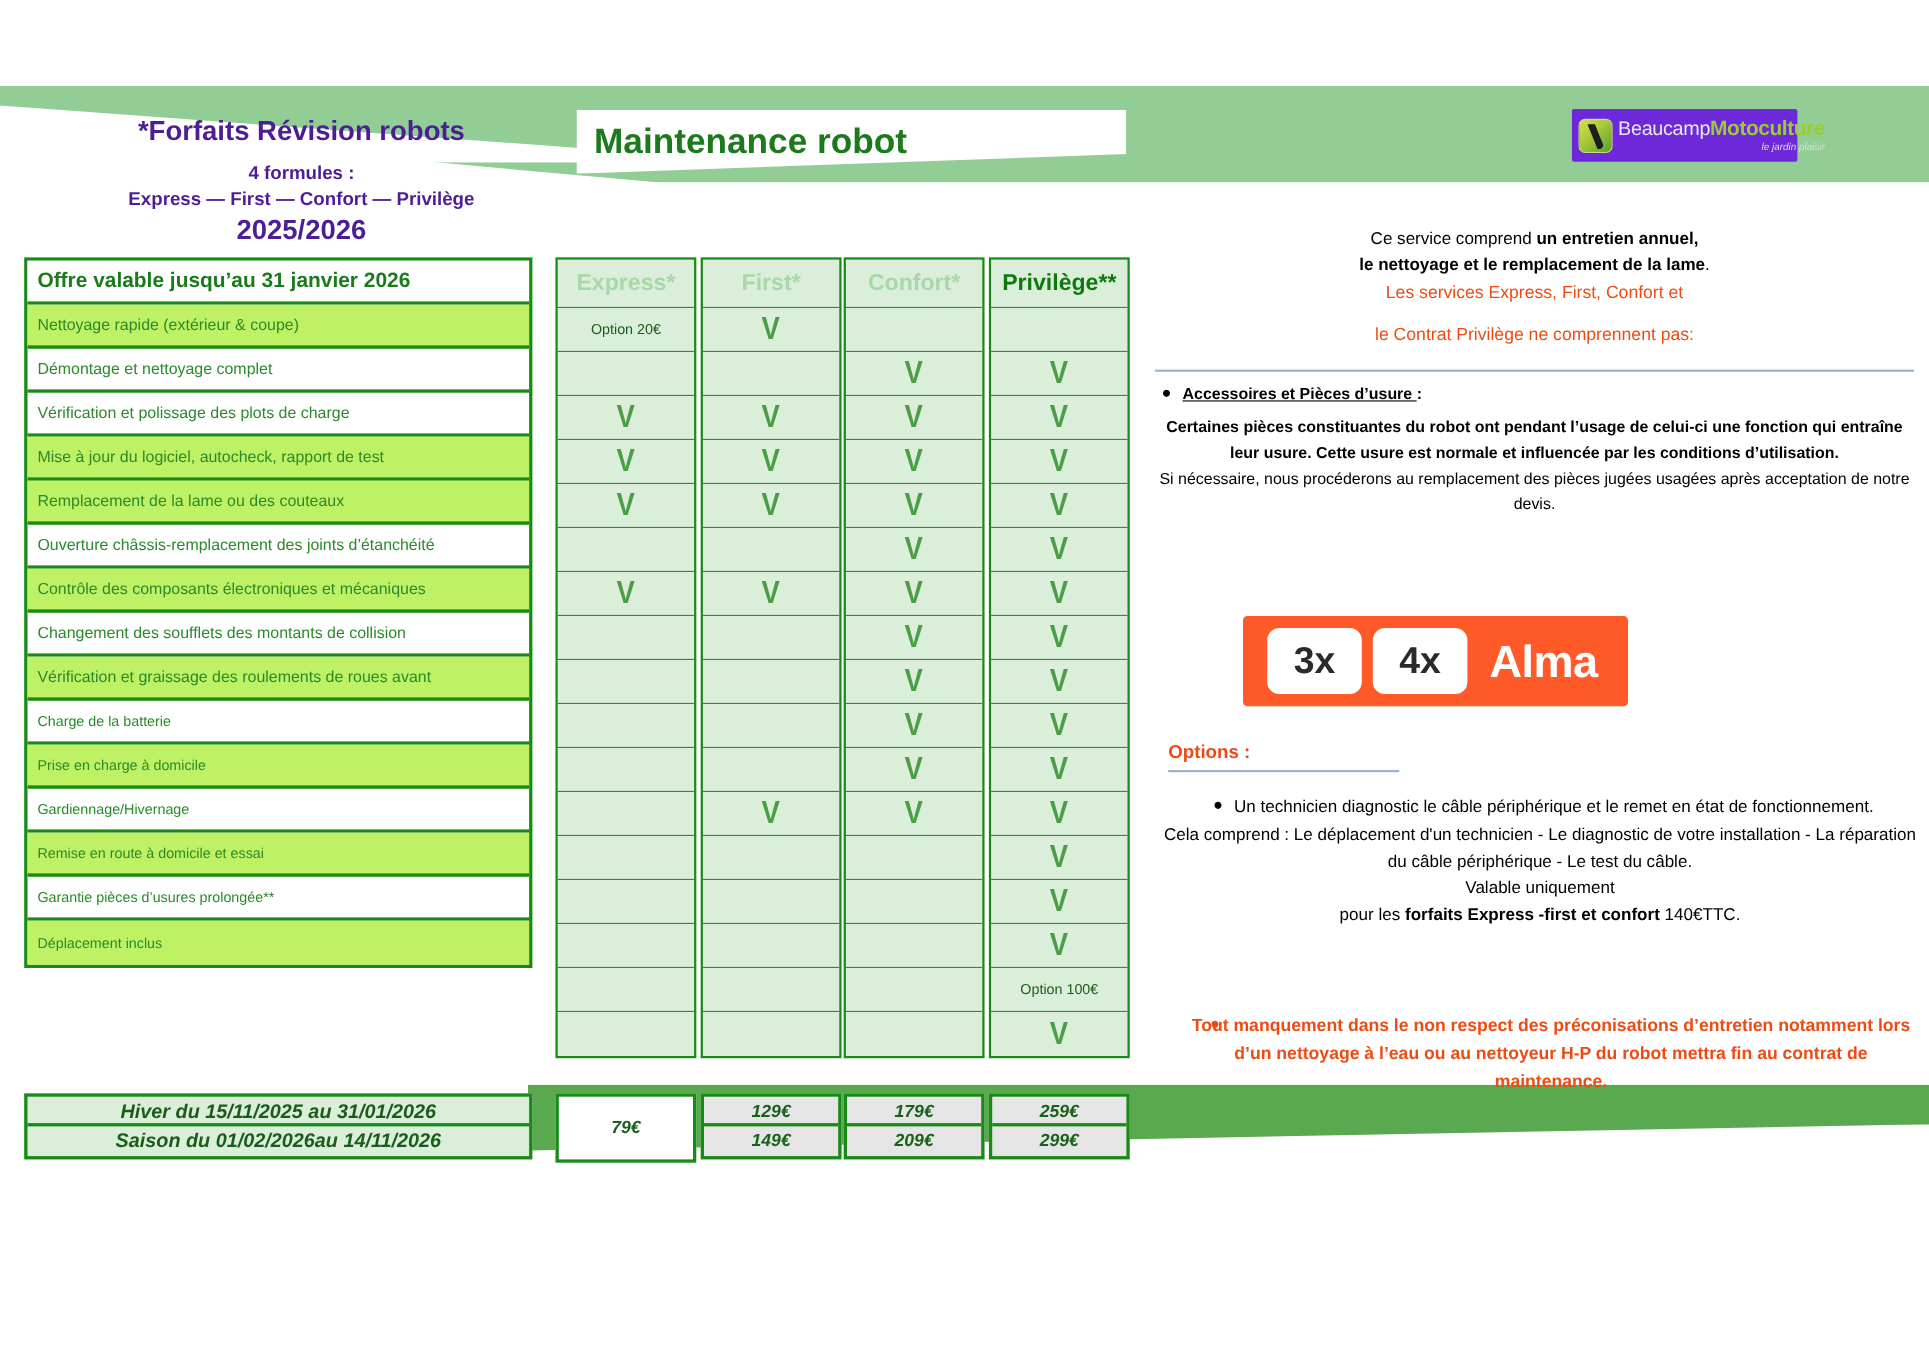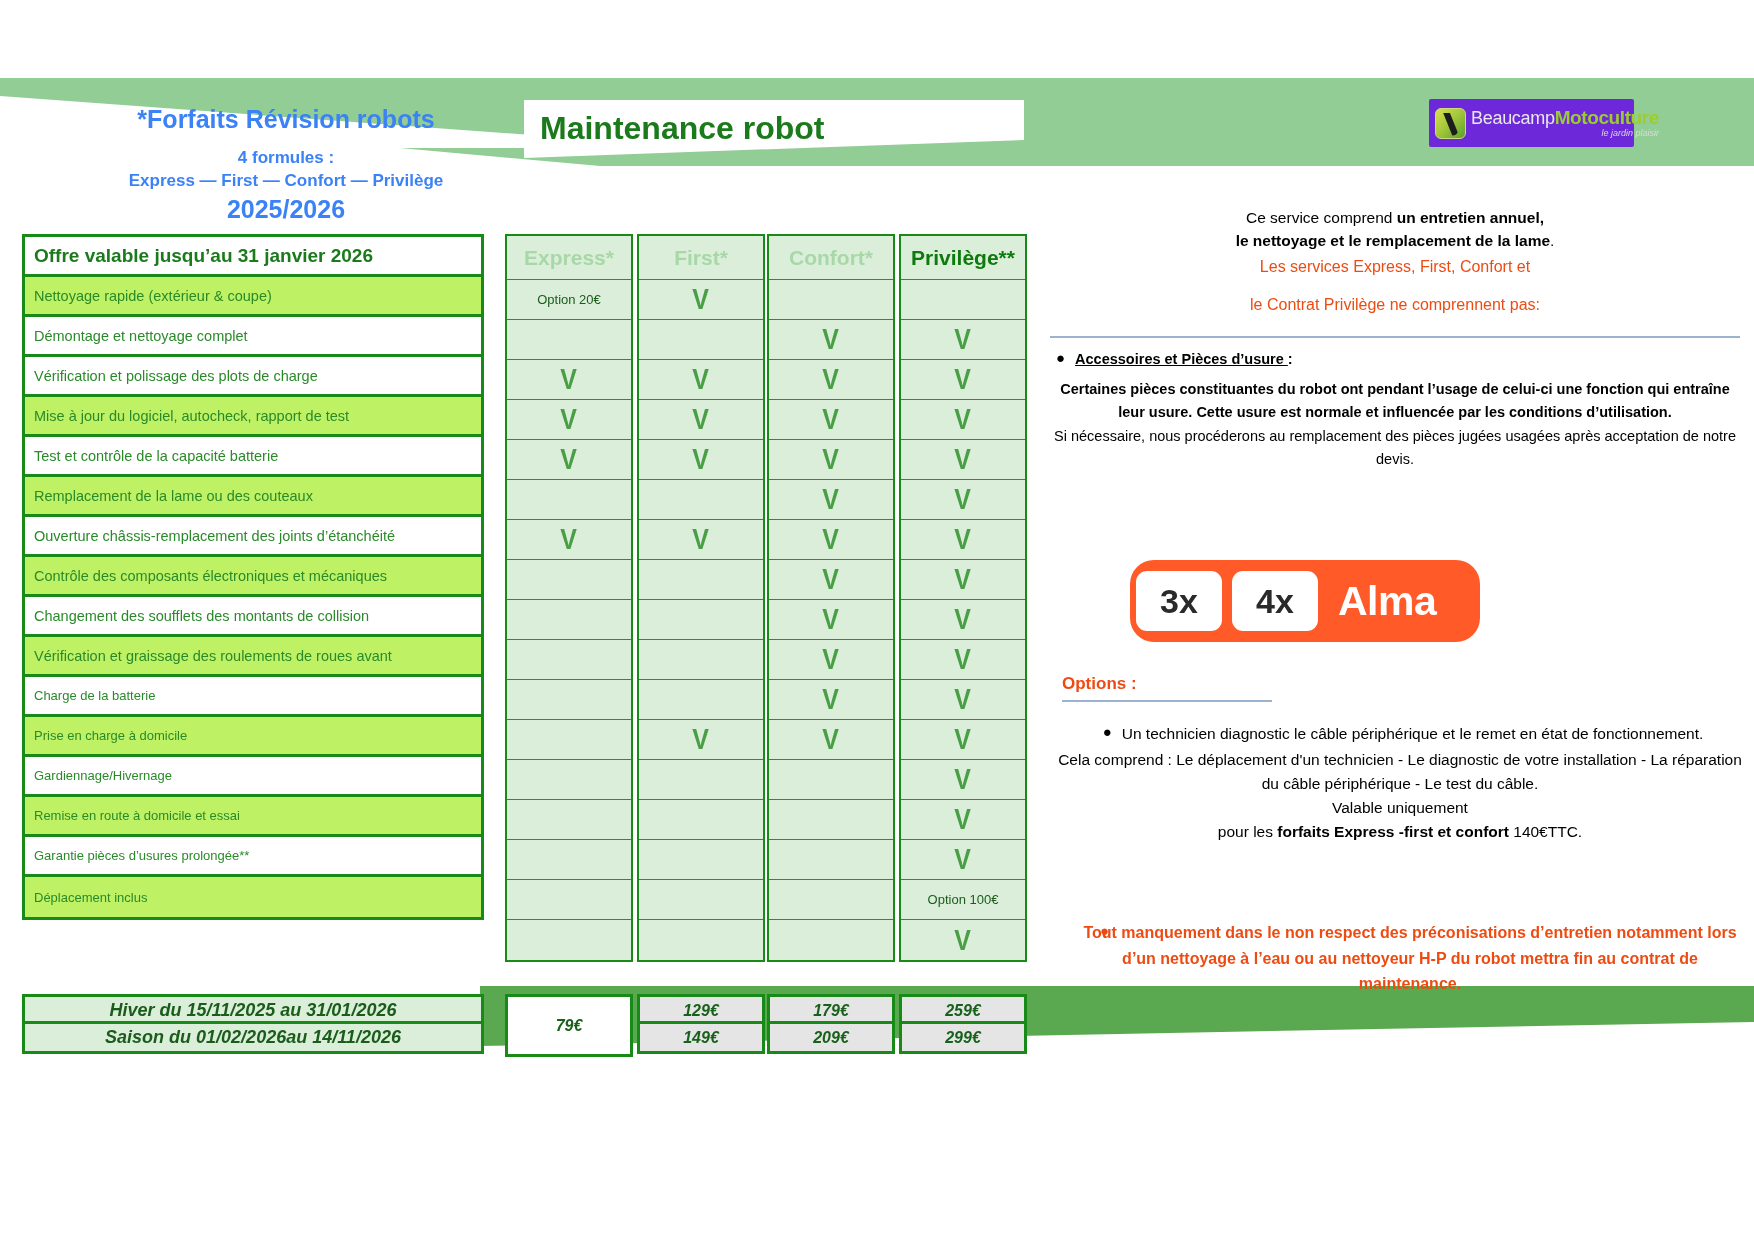--- a/index.html
+++ b/index.html
@@ -39,23 +39,23 @@
   }
   .banner-bottom-white {
     position:absolute; left:480px; top:1020px; width:1274px; height:60px;
     background:#ffffff;
     clip-path: polygon(0 26px, 1274px 2px, 1274px 60px, 0 60px);
     z-index:1;
   }
 
   
   .hdr-left {
-    position:absolute; left:56px; top:104px; width:460px;
+    position:absolute; left:44px; top:104px; width:460px;
     text-align:center; z-index:5;
-    color:#3b82f6;
+    color:#4c1d95;
   }
   .hdr-left .l1 { font-size:25px; font-weight:bold; line-height:1.25; }
   .hdr-left .l2 { font-size:17px; font-weight:bold; line-height:1.35; margin-top:12px;}
   .hdr-left .l3 { font-size:25px; font-weight:bold; line-height:1.2; margin-top:1px; }
 
   .hdr-title {
     position:absolute; left:540px; top:110px; width:470px;
     font-size:32px; font-weight:bold; color:#1b7a1b; z-index:6;
   }
 
@@ -158,22 +158,22 @@
   }
   .bullet-row { display:flex; align-items:flex-start; text-align:left; }
   .dot { font-size:15px; line-height:1.3; margin:0 10px 0 6px; }
   .info .bold-blk { font-weight:bold; font-size:14.5px; line-height:1.62; }
   .info .u { text-decoration:underline; }
   .info .norm-blk { font-size:14.5px; line-height:1.62; }
 
   
   .alma {
     position:absolute; left:1130px; top:560px; width:350px; height:82px;
-    background:#ff5a28; border-radius:24px; z-index:7;
-    display:flex; align-items:center; padding-left:6px;
+    background:#ff5a28; border-radius:4px; z-index:7;
+    display:flex; align-items:center; padding-left:22px;
   }
   .alma-chip {
     width:86px; height:60px; background:#fff; border-radius:11px;
     display:flex; align-items:center; justify-content:center;
     font-size:34px; font-weight:bold; color:#2a2a2a; margin-right:10px;
     font-family:"Liberation Sans", sans-serif;
   }
   .alma-word {
     color:#fff; font-size:41px; font-weight:bold; margin-left:10px; letter-spacing:-.5px;
   }
@@ -226,21 +226,20 @@
     <div class="logo-sub">le jardin plaisir</div>
   </div>
 </div>
 
 <div class="feat-table" id="feat-table">
     <div class="feat-row hdr">Offre valable jusqu’au 31 janvier 2026</div>
     <div class="feat-row alt">Nettoyage rapide (extérieur &amp; coupe)</div>
     <div class="feat-row">Démontage et nettoyage complet</div>
     <div class="feat-row">Vérification et polissage des plots de charge</div>
     <div class="feat-row alt">Mise à jour du logiciel, autocheck, rapport de test</div>
-    <div class="feat-row">Test et contrôle de la capacité batterie</div>
     <div class="feat-row alt">Remplacement de la lame ou des couteaux</div>
     <div class="feat-row">Ouverture châssis-remplacement des joints d’étanchéité</div>
     <div class="feat-row alt">Contrôle des composants électroniques et mécaniques</div>
     <div class="feat-row">Changement des soufflets des montants de collision</div>
     <div class="feat-row alt">Vérification et graissage des roulements de roues avant</div>
     <div class="feat-row small">Charge de la batterie</div>
     <div class="feat-row alt small">Prise en charge à domicile</div>
     <div class="feat-row small">Gardiennage/Hivernage</div>
     <div class="feat-row alt small">Remise en route à domicile et essai</div>
     <div class="feat-row small">Garantie pièces d’usures prolongée**</div>

